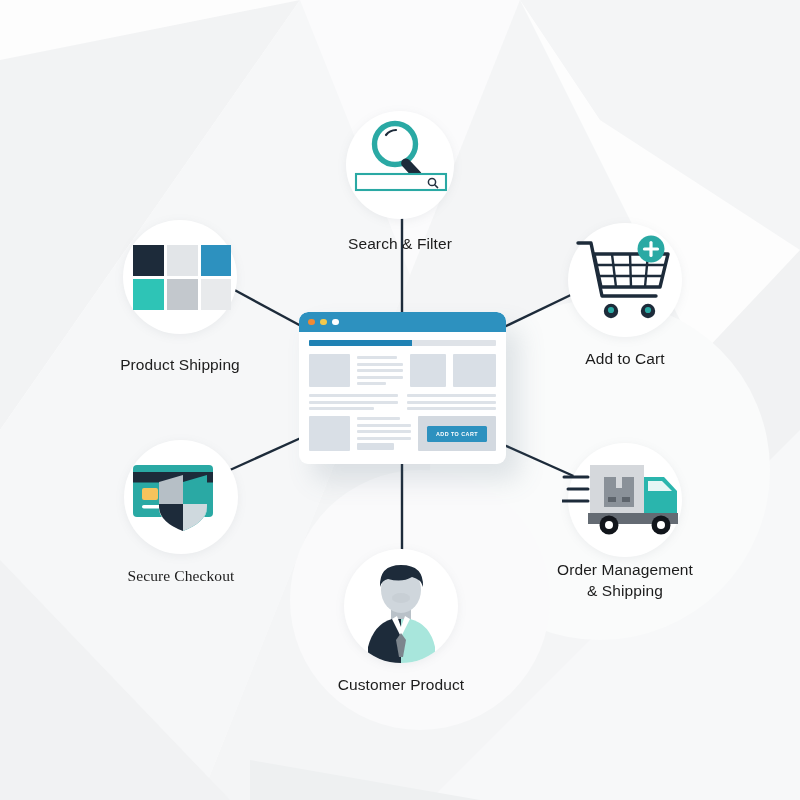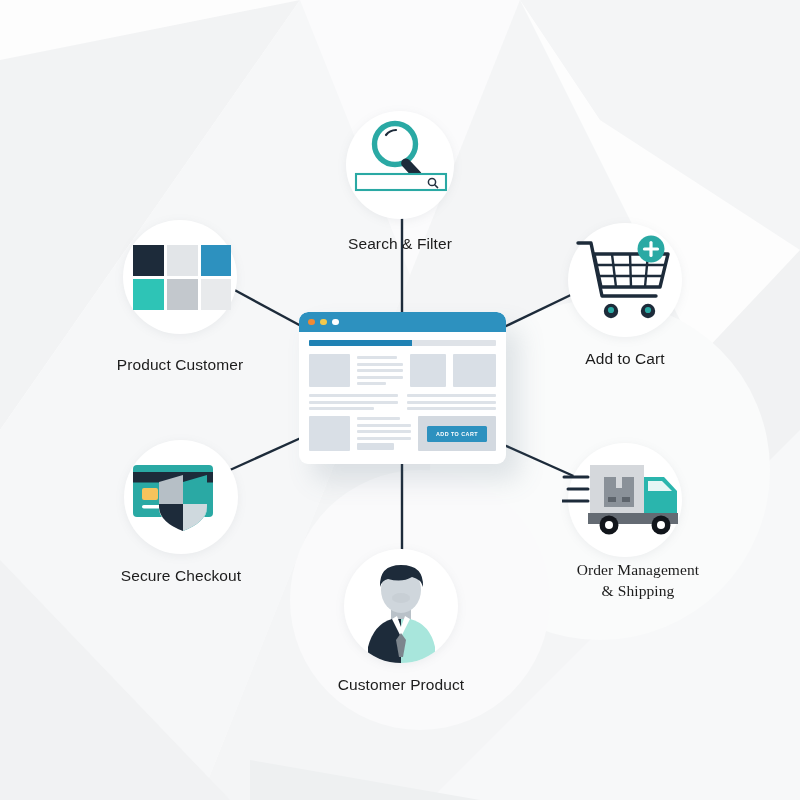--- a/index.html
+++ b/index.html
@@ -122,21 +122,21 @@
     <div class="icon-wrap" style="left:131px;top:243px;width:100px;height:70px;">
       <svg viewBox="0 0 100 70" width="100" height="70">
         <rect x="2" y="2" width="31" height="31" fill="#1d2b3a"></rect>
         <rect x="36" y="2" width="31" height="31" fill="#e2e5e8"></rect>
         <rect x="70" y="2" width="31" height="31" fill="#2d91bf"></rect>
         <rect x="2" y="36" width="31" height="31" fill="#2ec4b6"></rect>
         <rect x="36" y="36" width="31" height="31" fill="#c3c8cd"></rect>
         <rect x="70" y="36" width="31" height="31" fill="#e8eaec"></rect>
       </svg>
     </div>
-    <div class="node-label" style="left:80px;top:354px;width:200px;">Product Customer</div>
+    <div class="node-label" style="left:80px;top:354px;width:200px;">Product Shipping</div>
   </div>
 
   <div class="node">
     <div class="node-circle" style="left:568px;top:223px;width:114px;height:114px;"></div>
     <div class="icon-wrap" style="left:572px;top:234px;width:106px;height:92px;">
       <svg viewBox="0 0 106 92" width="106" height="92">
 
         <path d="M6 9 H19 L30 62 H84" fill="none" stroke="#1d2b3a" stroke-width="3.4" stroke-linecap="round" stroke-linejoin="round"></path>
         <path d="M22 20 H96 L88 53 H29 Z" fill="none" stroke="#1d2b3a" stroke-width="3.4" stroke-linejoin="round"></path>
 
@@ -172,21 +172,21 @@
 
         <path d="M61 27 L85 20 L85 51 Q85 67 61 76 Q37 67 37 51 L37 27 Z" transform="translate(-9,-2) scale(1.0)" fill="#ffffff"></path>
         <g transform="translate(-9,-2)">
           <path d="M61 26 L61 75 Q37 66 37 50 L37 26 L61 19 Z" fill="#b6bfc6"></path>
           <path d="M61 26 L85 19 L85 50 Q85 66 61 75 Z" fill="#2aa9a4"></path>
           <path d="M61 48 L61 75 Q37 66 37 50 L37 48 Z" fill="#1d2b3a"></path>
           <path d="M61 48 L85 48 L85 50 Q85 66 61 75 Z" fill="#cfd9de"></path>
         </g>
       </svg>
     </div>
-    <div class="node-label" style="left:81px;top:565px;width:200px;">Secure Checkout</div>
+    <div class="node-label" style="left:81px;top:565px;width:200px;font-family:Liberation Serif, serif;">Secure Checkout</div>
   </div>
 
   <div class="node">
     <div class="node-circle" style="left:568px;top:443px;width:114px;height:114px;"></div>
     <div class="icon-wrap" style="left:562px;top:459px;width:126px;height:82px;">
       <svg viewBox="0 0 126 82" width="126" height="82">
 
         <line x1="2" y1="18" x2="26" y2="18" stroke="#1d2b3a" stroke-width="3" stroke-linecap="round"></line>
         <line x1="6" y1="30" x2="26" y2="30" stroke="#1d2b3a" stroke-width="3" stroke-linecap="round"></line>
         <line x1="0" y1="42" x2="26" y2="42" stroke="#1d2b3a" stroke-width="3" stroke-linecap="round"></line>
@@ -202,21 +202,21 @@
         <path d="M86 22 H100 L110 32 H86 Z" fill="#ffffff" opacity="0.88"></path>
 
         <rect x="26" y="54" width="90" height="11" fill="#646b73"></rect>
 
         <circle cx="47" cy="66" r="9.5" fill="#11151b"></circle>
         <circle cx="47" cy="66" r="4" fill="#ffffff"></circle>
         <circle cx="99" cy="66" r="9.5" fill="#11151b"></circle>
         <circle cx="99" cy="66" r="4" fill="#ffffff"></circle>
       </svg>
     </div>
-    <div class="node-label" style="left:538px;top:559px;width:200px;font-family:Liberation Serif, serif;">Order Management
+    <div class="node-label" style="left:525px;top:559px;width:200px;">Order Management
 &amp; Shipping</div>
   </div>
 
   <div class="node">
     <div class="node-circle" style="left:344px;top:549px;width:114px;height:114px;"></div>
     <div class="icon-wrap" style="left:344px;top:549px;width:114px;height:114px;overflow:hidden;border-radius:50%;">
       <svg viewBox="0 0 114 114" width="114" height="114">
 
         <rect x="47" y="54" width="20" height="20" fill="#b9c1c8"></rect>
 

